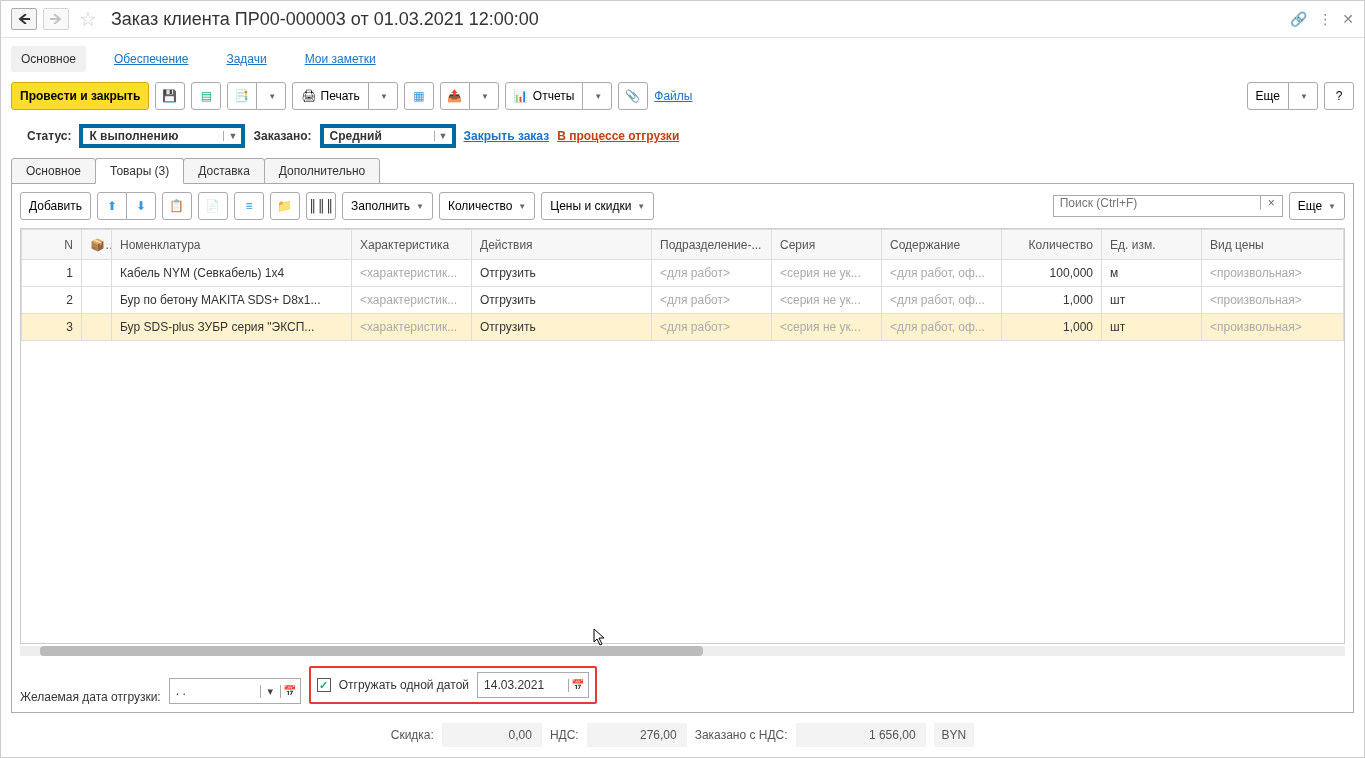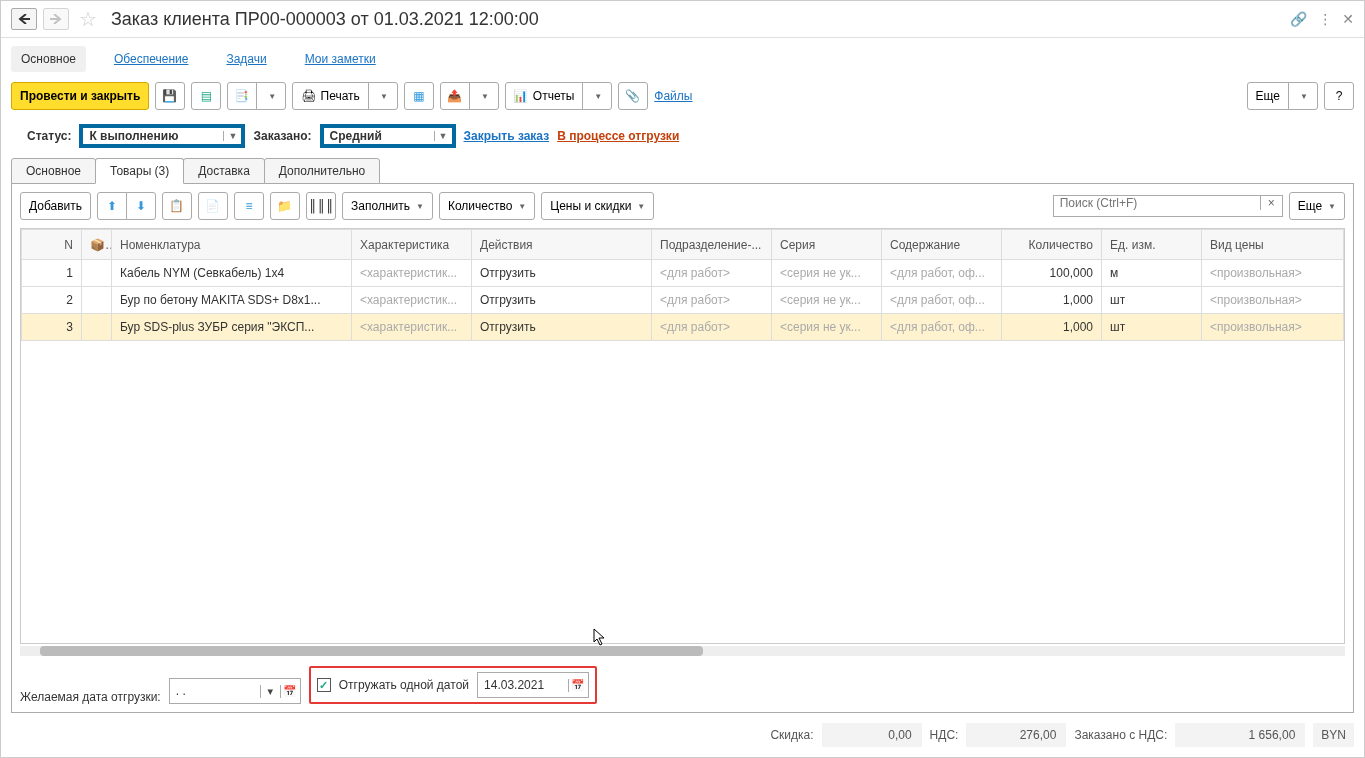--- a/index.html
+++ b/index.html
@@ -71,21 +71,21 @@
 
 
 .ship-row { display: flex; align-items: flex-end; gap: 8px; padding: 10px 0 0; }
 .date-field { border: 1px solid #aaa; height: 26px; display: flex; align-items: center; }
 .date-field .value { padding: 0 6px; min-width: 90px; }
 .date-field .caret-btn, .date-field .cal-btn { border-left: 1px solid #aaa; width: 20px; text-align: center; font-size: 11px; color: #444; cursor: pointer; }
 .highlight-box { border: 2px solid #e53935; padding: 4px 6px; display: flex; align-items: center; gap: 8px; border-radius: 2px; }
 .checkbox { width: 14px; height: 14px; border: 1px solid #555; display: inline-flex; align-items: center; justify-content: center; color: #2a8; font-weight: bold; font-size: 11px; cursor: pointer; }
 
 
-.totals { display: flex; justify-content: flex-end; align-items: center; gap: 8px; padding: 10px; color: #555; }
+.totals { display: flex; justify-content: center; align-items: center; gap: 8px; padding: 10px; color: #555; }
 .totals .field { background: #f3f3f3; padding: 5px 10px; min-width: 100px; text-align: right; }
 .totals .cur { padding: 5px 8px; background: #f3f3f3; }
 
 .cursor-ptr { position: absolute; left: 593px; top: 628px; font-size: 16px; pointer-events: none; }
 
 svg { display: block; }
 </style>
 </head>
 <body>
 

